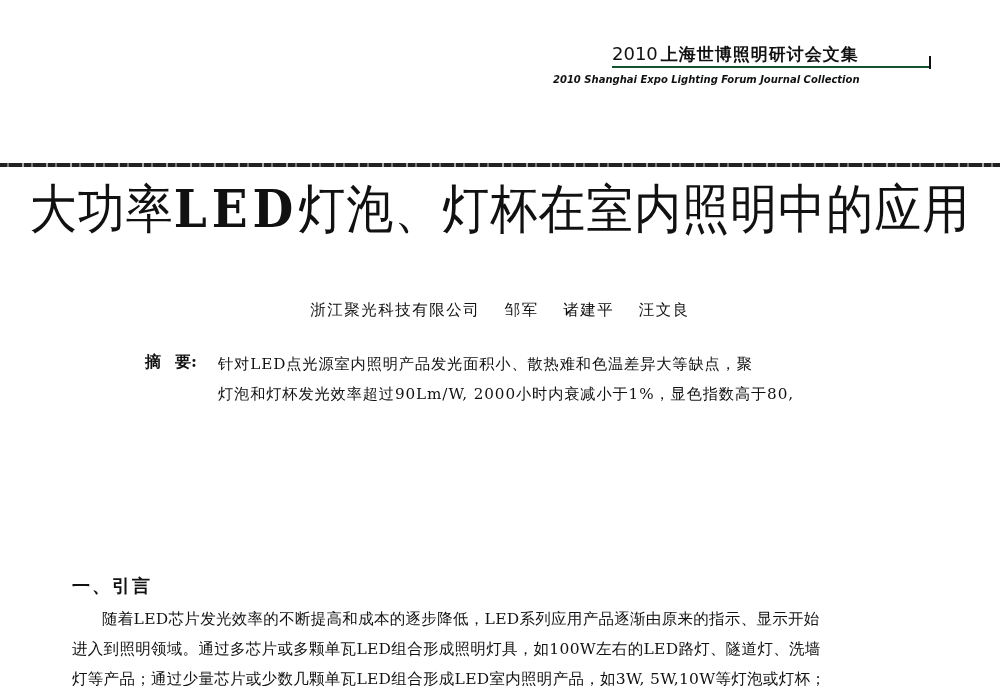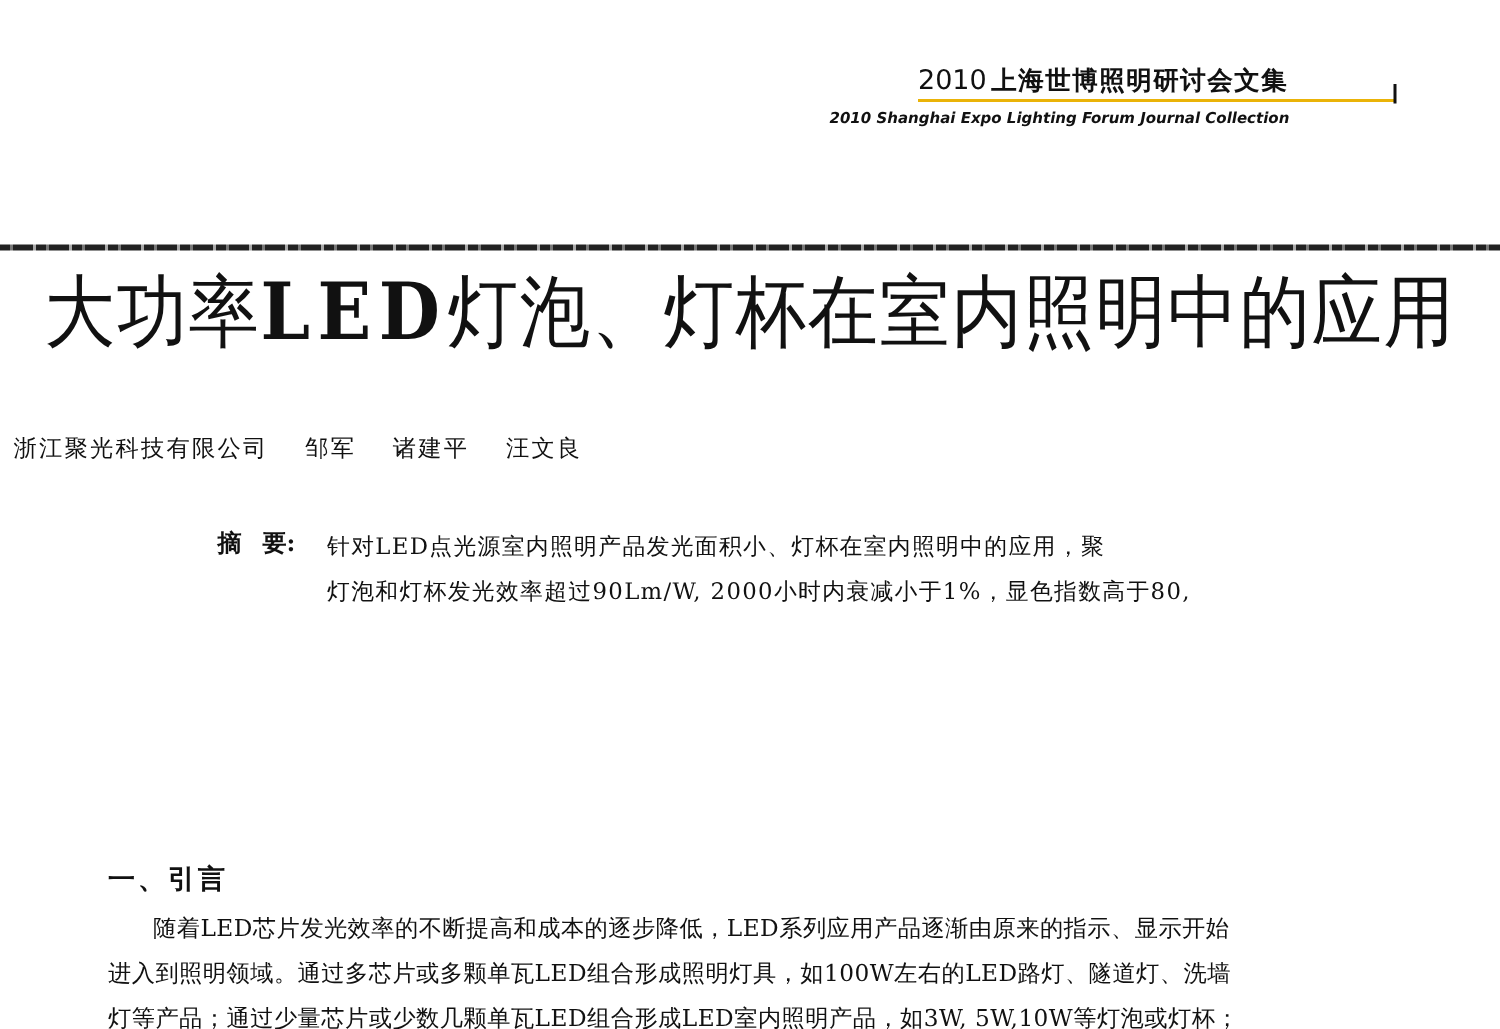--- a/index.html
+++ b/index.html
@@ -7,21 +7,21 @@
     width: 1000px; height: 686px; position: relative; overflow: hidden;
     font-family: "DejaVu Serif", "Liberation Serif", serif; color: #111;
   }
   .abs { position: absolute; }
 
   
   .hdr-cn {
     left: 612px; top: 44px; width: 318px; height: 22px;
     font-family: "DejaVu Sans", "Liberation Sans", sans-serif;
     font-size: 17px; font-weight: bold; letter-spacing: 1px;
-    border-bottom: 2px solid #eab308; white-space: nowrap; line-height: 20px;
+    border-bottom: 2px solid #14532d; white-space: nowrap; line-height: 20px;
   }
   .hdr-cn .yr { font-weight: normal; font-size: 18px; letter-spacing: 0; margin-right: 3px; }
   .hdr-tick { left: 929px; top: 56px; width: 2px; height: 13px; background: #111; }
   .hdr-en {
     left: 553px; top: 74px;
     font-family: "DejaVu Sans", "Liberation Sans", sans-serif;
     font-size: 10px; font-weight: bold; font-style: italic; white-space: nowrap;
   }
 
   
@@ -35,21 +35,21 @@
     left: 0; top: 170px; width: 1000px; text-align: center;
     font-family: "DejaVu Serif", "Liberation Serif", serif;
     font-size: 47px; line-height: 70px; letter-spacing: 1px;
     transform: scaleY(1.12); transform-origin: top center;
     white-space: nowrap; font-weight: normal;
   }
   .title .latin { font-weight: bold; letter-spacing: 5px; }
 
   
   .authors {
-    left: 0; top: 289px; width: 1000px; text-align: left;
+    left: 0; top: 300px; width: 1000px; text-align: center;
     font-size: 15.5px; white-space: nowrap; letter-spacing: 1.5px;
   }
   .authors span { margin: 0 9px; }
 
   
   .abs-label {
     left: 145px; top: 352px; font-size: 16px; font-weight: bold; white-space: nowrap;
   }
   .abs-label .k2 { margin-left: 14px; }
   .abs-body {
@@ -89,21 +89,21 @@
   <span>浙江聚光科技有限公司</span>
   <span>邹军</span>
   <span>诸建平</span>
   <span>汪文良</span>
 </div>
 
 <div class="abs abs-label">
   <span>摘</span><span class="k2">要:</span>
 </div>
 <div class="abs abs-body">
-  <div>针对LED点光源室内照明产品发光面积小、灯杯在室内照明中的应用，聚</div>
+  <div>针对LED点光源室内照明产品发光面积小、散热难和色温差异大等缺点，聚</div>
   <div>灯泡和灯杯发光效率超过90Lm/W, 2000小时内衰减小于1%，显色指数高于80,</div>
 </div>
 
 <div class="abs sec-head">一、引言</div>
 <div class="abs body">
   <div class="indent">随着LED芯片发光效率的不断提高和成本的逐步降低，LED系列应用产品逐渐由原来的指示、显示开始</div>
   <div>进入到照明领域。通过多芯片或多颗单瓦LED组合形成照明灯具，如100W左右的LED路灯、隧道灯、洗墙</div>
   <div>灯等产品；通过少量芯片或少数几颗单瓦LED组合形成LED室内照明产品，如3W, 5W,10W等灯泡或灯杯；</div>
 </div>
 

